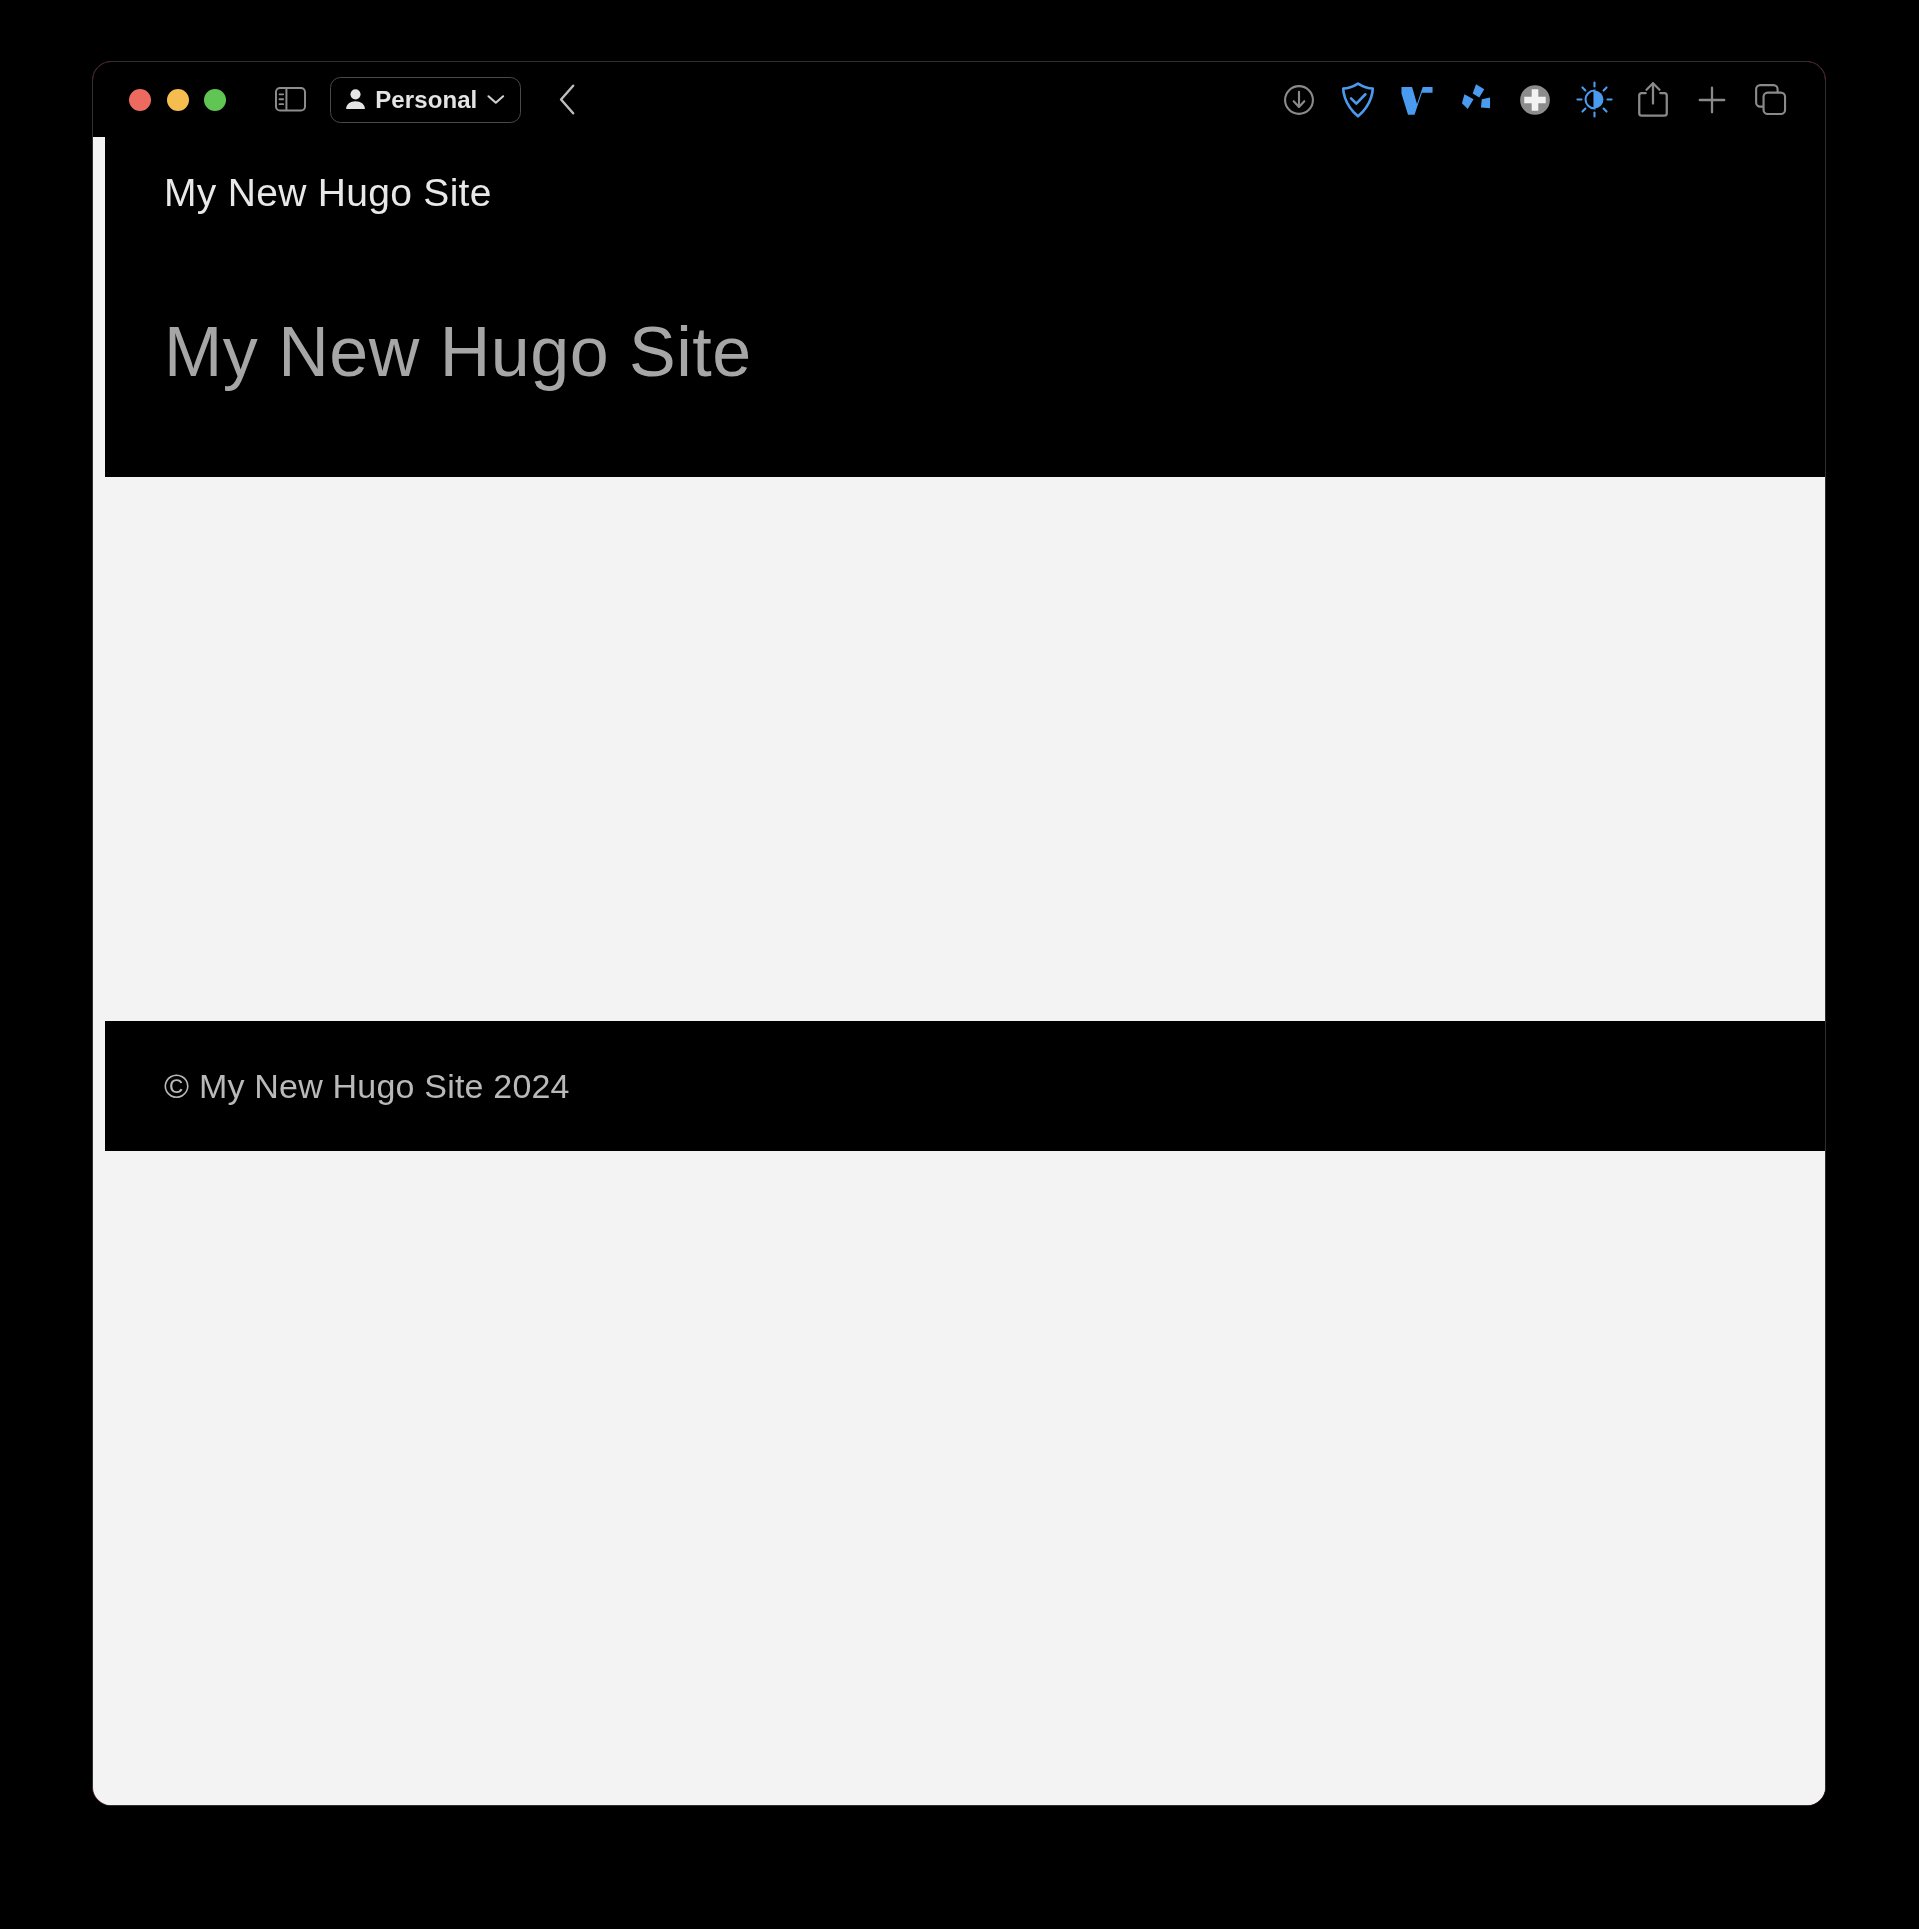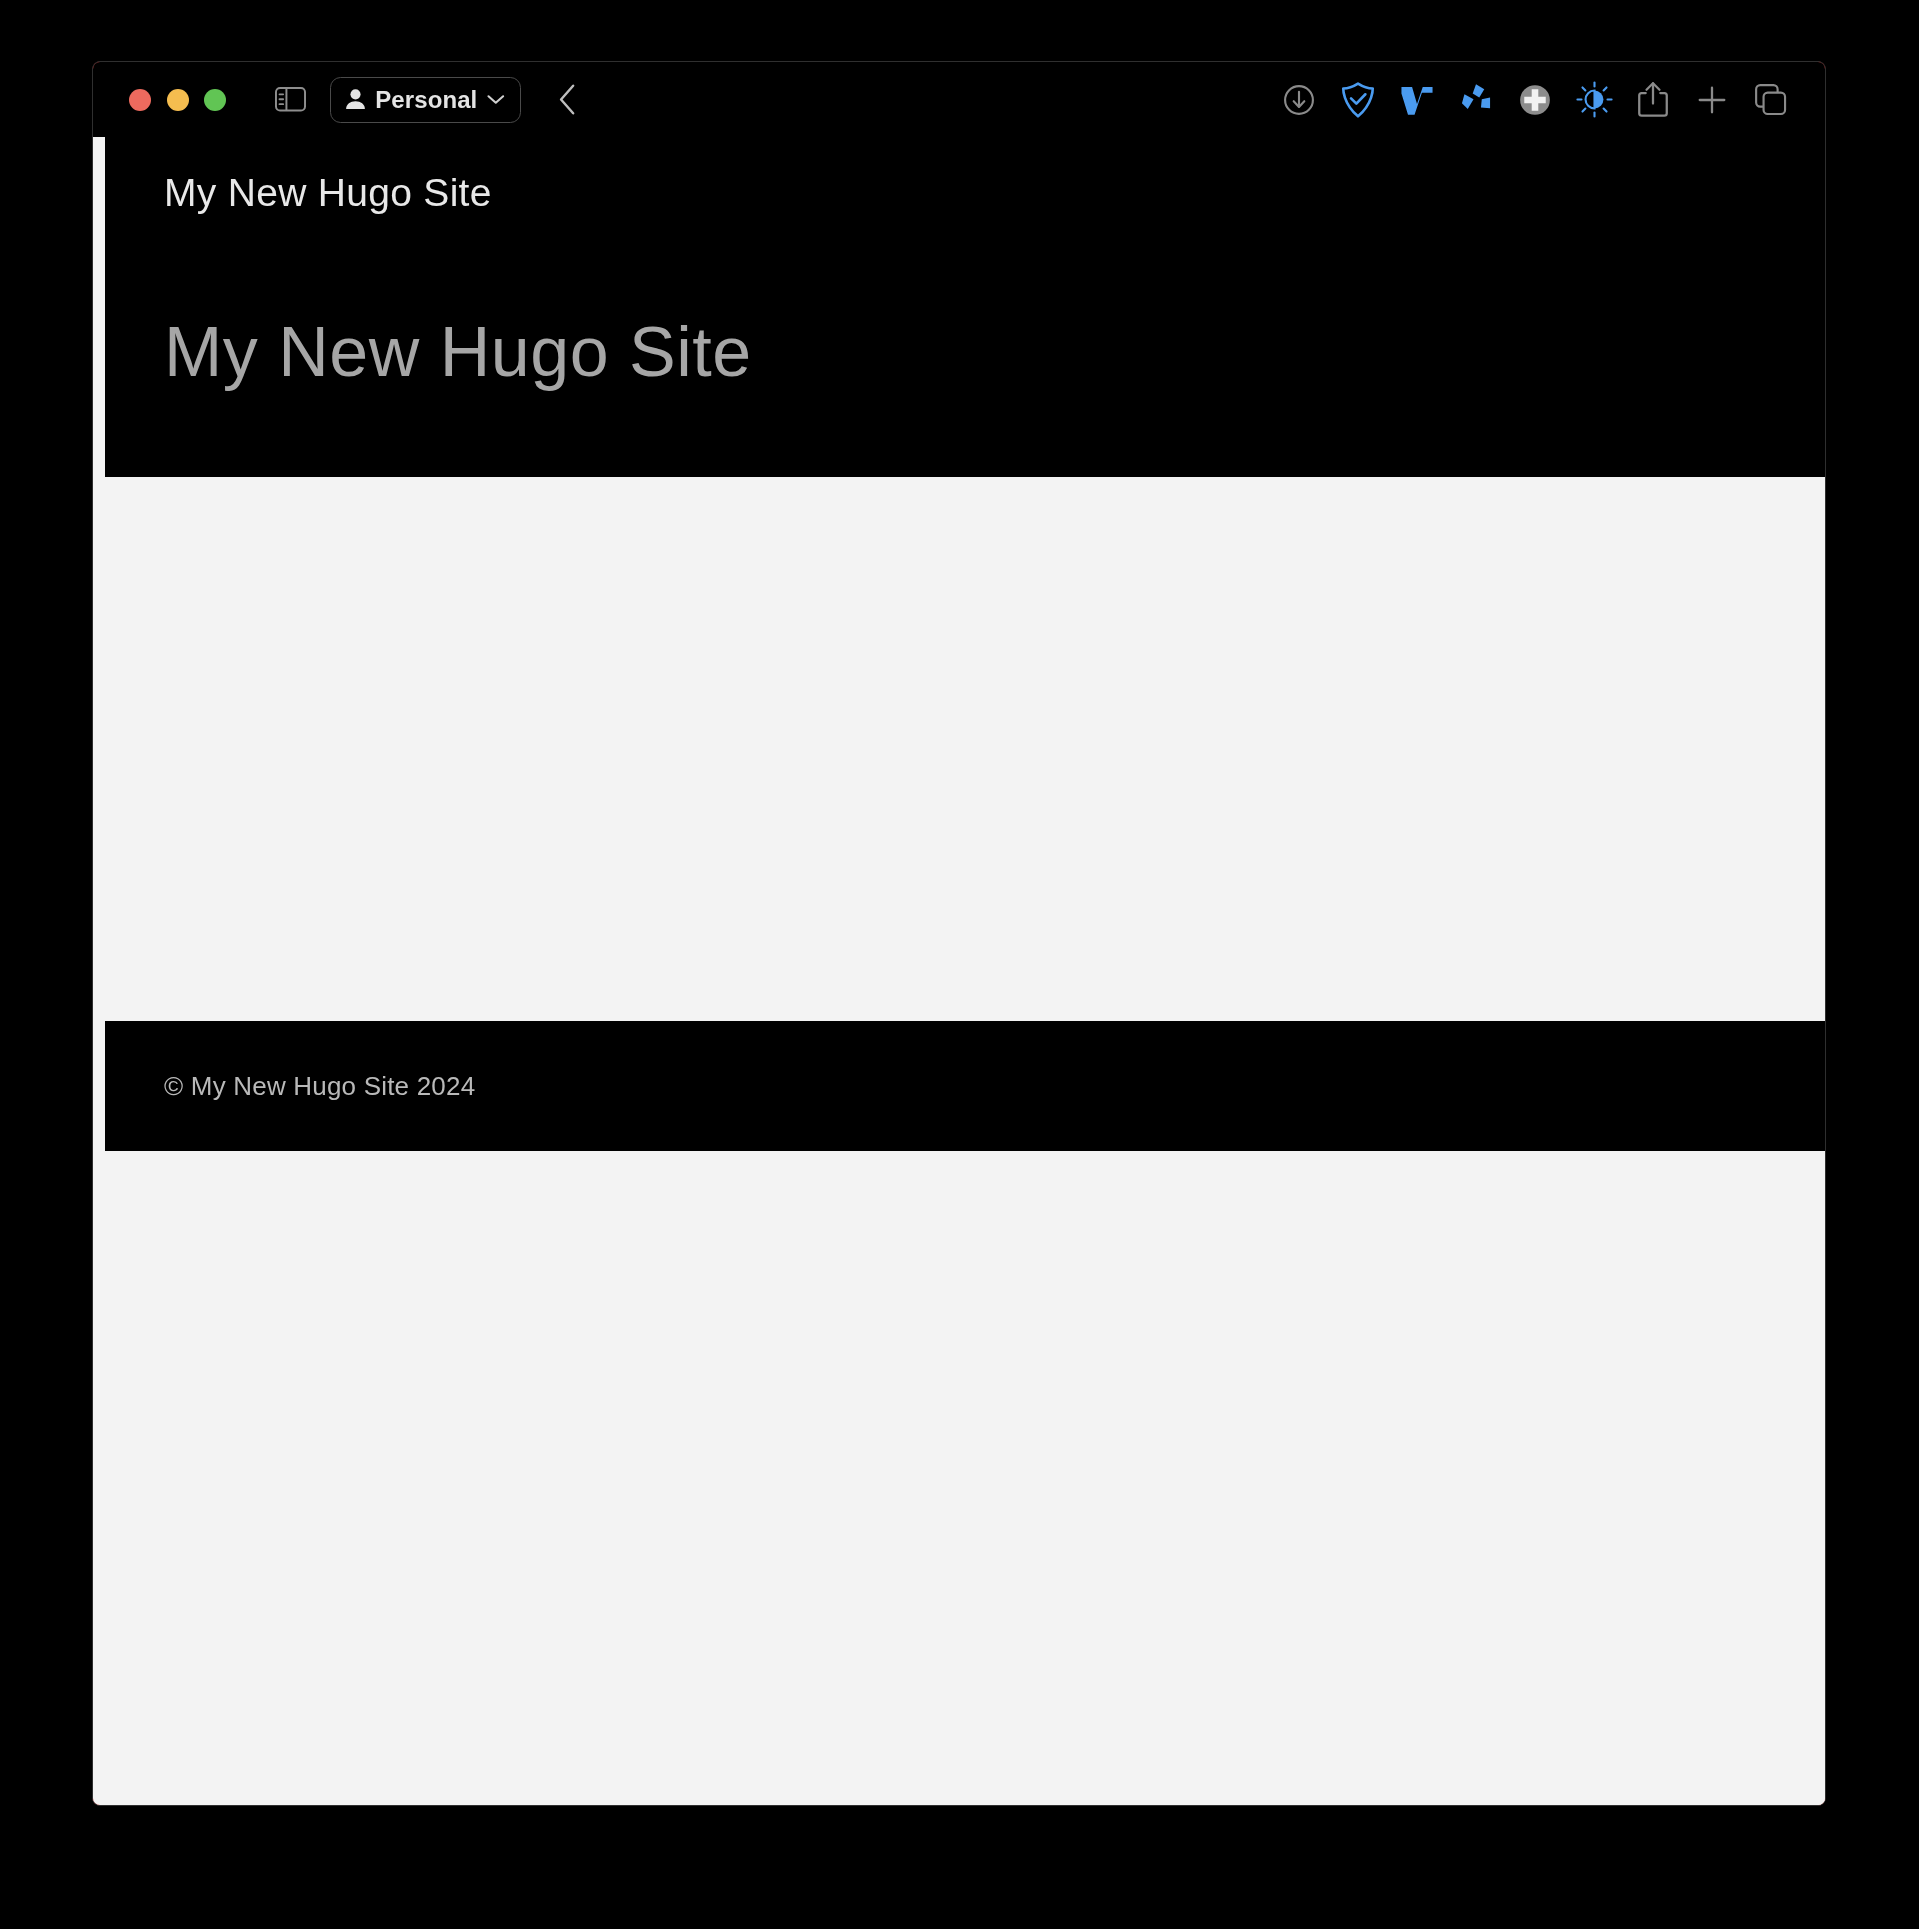--- a/index.html
+++ b/index.html
@@ -15,21 +15,21 @@
 
   
   .browser-window {
     position: absolute;
     left: 92px;
     top: 61px;
     width: 1734px;
     height: 1745px;
     background: #ef4444;
     border: 0.8px solid #2f2f2f;
-    border-radius: 8px;
+    border-radius: 19px;
     overflow: hidden;
   }
 
   
   .toolbar {
     position: relative;
     height: 75px;
     width: 100%;
     background: #000000;
     display: flex;
@@ -189,21 +189,21 @@
 
   .site-footer {
     background: #000000;
     height: 130px;
     padding-left: 59px;
     display: flex;
     align-items: center;
   }
   .footer-text {
     color: #b9b9b9;
-    font-size: 26px;
+    font-size: 34px;
     font-weight: 300;
     letter-spacing: 0.2px;
     text-align: center;
   }
 
   .page-tail {
     background: #f3f3f3;
     height: 656px;
   }
 </style>

